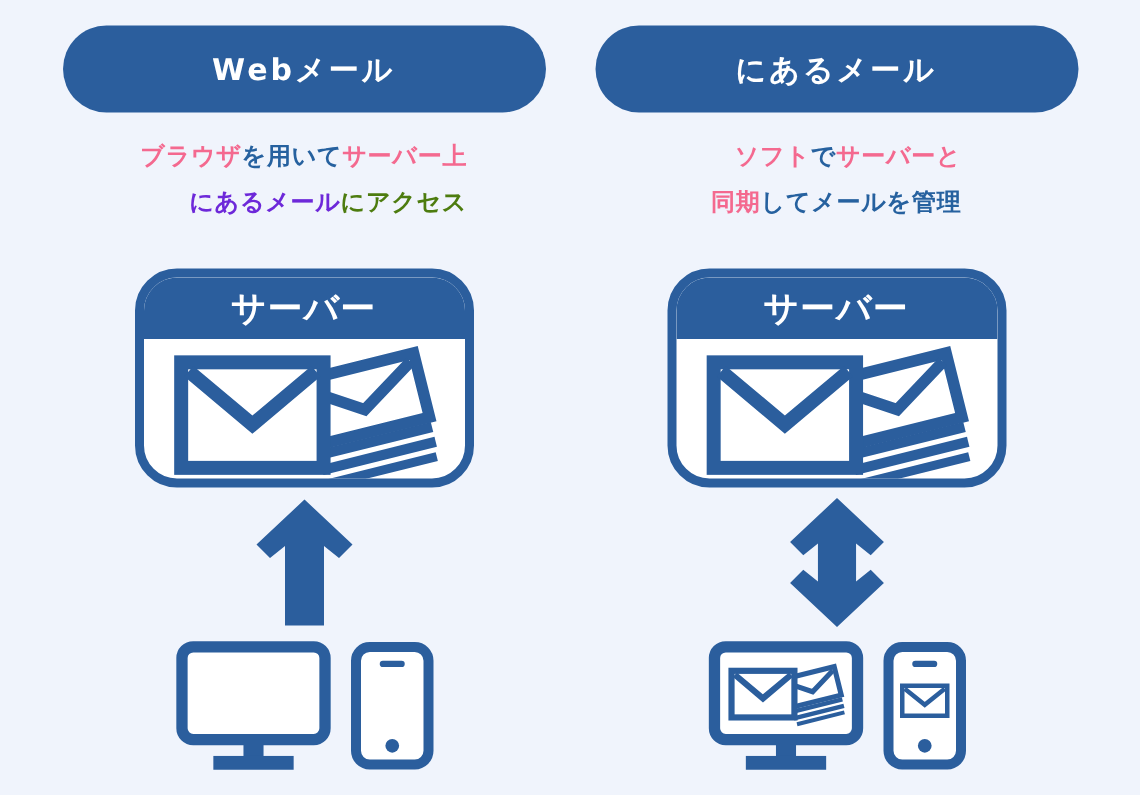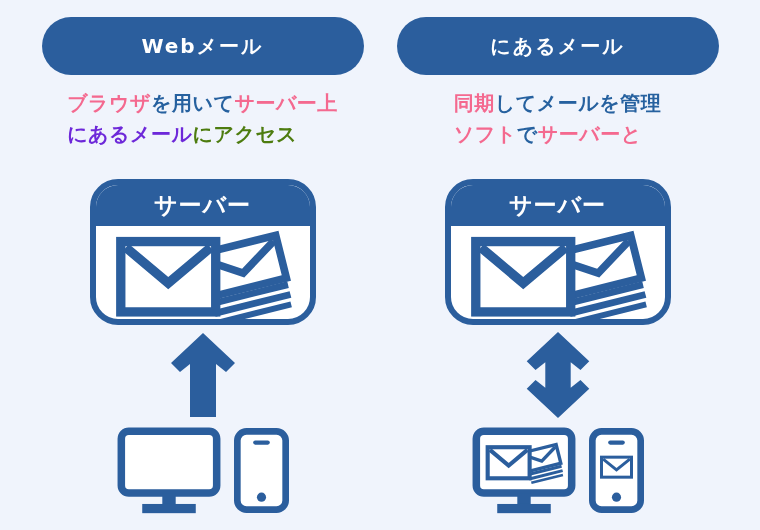--- a/index.html
+++ b/index.html
@@ -34,22 +34,22 @@
     border-radius:29px;
     display:flex;align-items:center;justify-content:center;
     color:#fff;
     font-size:20px;
     font-weight:800;
     letter-spacing:2px;
   }
   .desc{
     margin-top:13px;
     height:62px;
-    text-align:left;
-    font-size:20px;
+    text-align:right;
+    font-size:16px;
     font-weight:700;
     line-height:31px;
     letter-spacing:0.5px;
     white-space:nowrap;
   }
   .desc .line{display:block;}
   .server-box{
     margin-top:29px;
     width:226px;height:146px;
     border:6px solid var(--blue);
@@ -156,22 +156,22 @@
         <use href="#phone"></use>
       </svg>
     </div>
   </section>
 
   <section class="column">
     <div class="pill">
       <span>にあるメール</span>
     </div>
     <p class="desc">
+      <span class="line"><span style="color: rgb(244, 105, 143);">ソフト</span><span style="color: rgb(38, 97, 159);">で</span><span style="color: rgb(244, 105, 143);">サーバーと</span></span>
       <span class="line"><span style="color: rgb(244, 105, 143);">同期</span><span style="color: rgb(38, 97, 159);">してメールを管理</span></span>
-      <span class="line"><span style="color: rgb(244, 105, 143);">ソフト</span><span style="color: rgb(38, 97, 159);">で</span><span style="color: rgb(244, 105, 143);">サーバーと</span></span>
     </p>
     <div class="server-box">
       <div class="server-header">
         <span>サーバー</span>
       </div>
       <div class="server-body">
         <svg viewBox="0 0 210 105">
             <use href="#env-stack"></use>
           </svg>
       </div>

